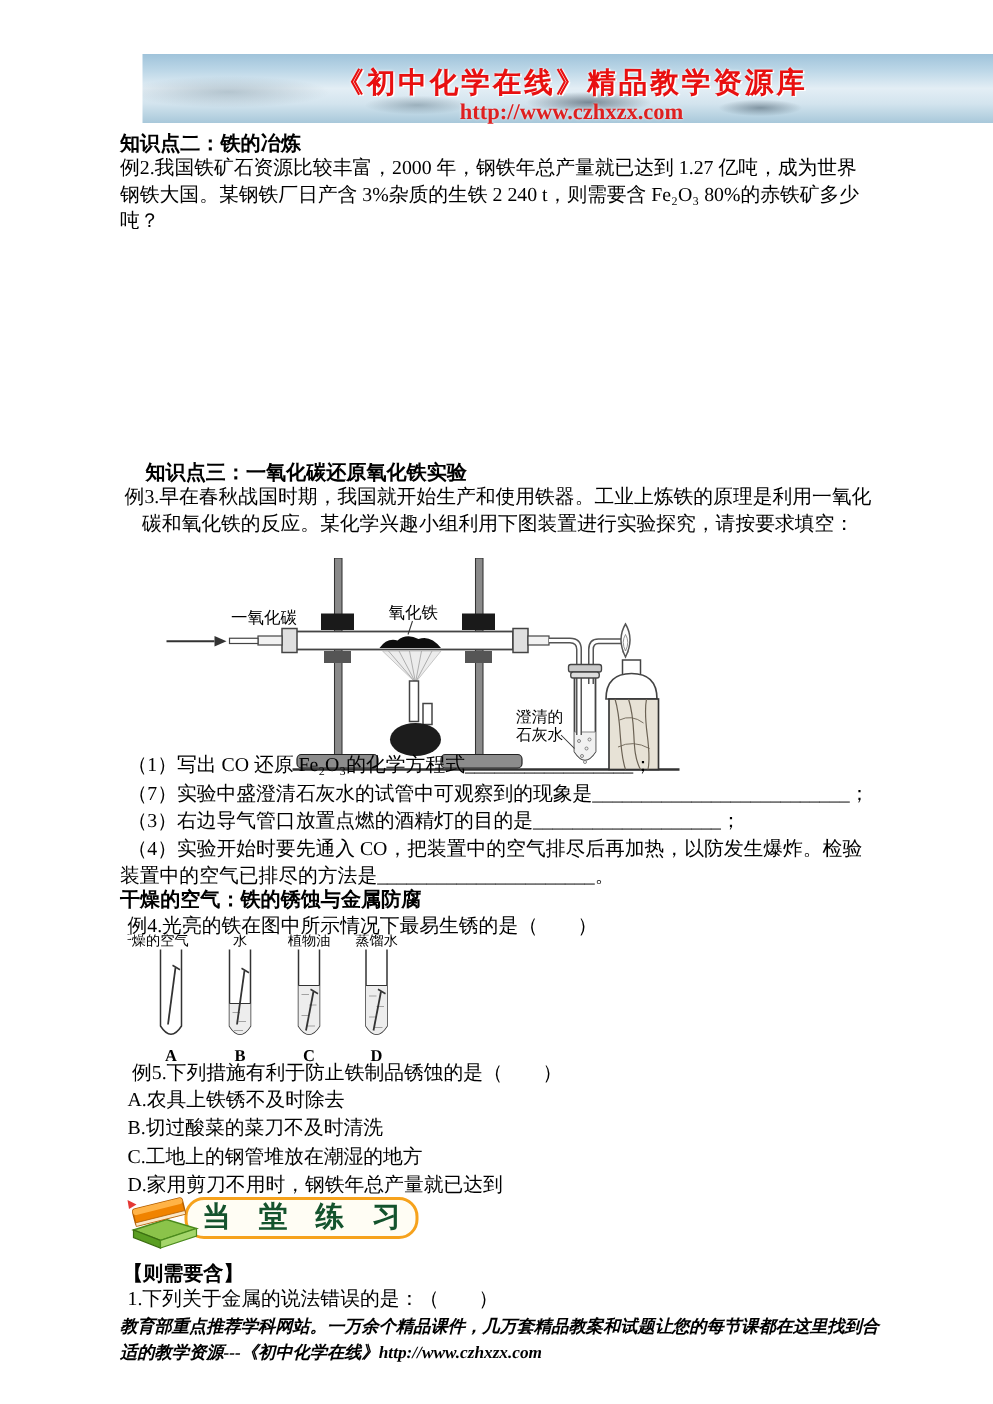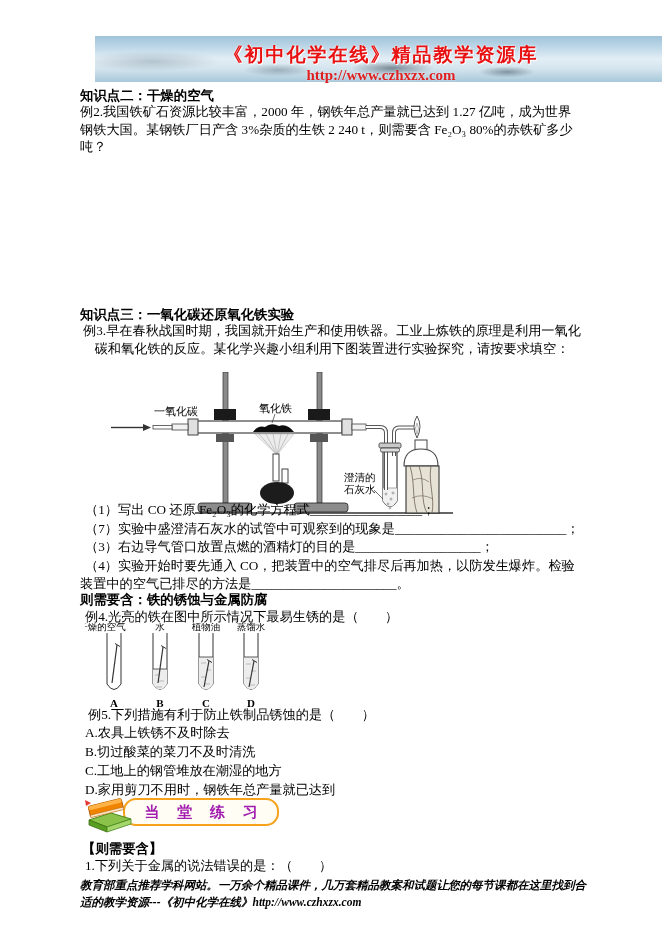--- a/index.html
+++ b/index.html
@@ -35,39 +35,39 @@
   svg{display:block;}
   svg text{font-family:"Liberation Serif","DejaVu Serif",serif;}
   .diagram{pointer-events:none;}
   
   .badge-pill{
     position:absolute;left:40px;top:5px;width:152px;height:24px;
     border:2px solid #f6a21c;border-radius:13px;background:#fffdf4;
     text-align:center;
   }
   .badge-label{
-    font-size:15px;font-weight:bold;color:#a21caf;letter-spacing:7px;
+    font-size:19px;font-weight:bold;color:#14532d;letter-spacing:7px;
     line-height:24px;padding-left:7px;font-family:Liberation Serif, serif;
   }
   .footer{
     width:506px;font-size:11.5px;font-weight:bold;font-style:italic;line-height:16.5px;
   }
 </style>
 </head>
 <body>
 
 <div class="abs banner">
   <div class="banner-title">《初中化学在线》精品教学资源库</div>
   <div class="banner-url">http://www.czhxzx.com</div>
 </div>
 
-<div class="abs kp-title" style="left:80px;top:87px;">知识点二：干燥的空气</div>
+<div class="abs kp-title" style="left:80px;top:87px;">知识点二：铁的冶炼</div>
 <div class="abs t para" style="left:80px;top:103px;">例2.我国铁矿石资源比较丰富，2000 年，钢铁年总产量就已达到 1.27 亿吨，成为世界钢铁大国。某钢铁厂日产含 3%杂质的生铁 2 240 t，则需要含 Fe₂O₃ 80%的赤铁矿多少吨？</div>
 
-<div class="abs kp-title" style="left:80px;top:306px;">知识点三：一氧化碳还原氧化铁实验</div>
+<div class="abs kp-title" style="left:97px;top:306px;">知识点三：一氧化碳还原氧化铁实验</div>
 <div class="abs t para" style="left:80px;top:322px;text-align:center;">例3.早在春秋战国时期，我国就开始生产和使用铁器。工业上炼铁的原理是利用一氧化碳和氧化铁的反应。某化学兴趣小组利用下图装置进行实验探究，请按要求填空：</div>
 
 <svg class="abs diagram" style="left:95px;top:372px;" width="370" height="146" viewBox="0 0 370 146">
 
   <line x1="100" y1="141" x2="358" y2="141" stroke="#333" stroke-width="1.6"></line>
 
   <rect x="128" y="0" width="5" height="131" fill="#8a8a8a" stroke="#333" stroke-width="0.7"></rect>
   <rect x="103" y="131" width="54" height="9" rx="3" fill="#8c8c8c" stroke="#222" stroke-width="0.8"></rect>
   <rect x="222" y="0" width="5" height="131" fill="#8a8a8a" stroke="#333" stroke-width="0.7"></rect>
   <rect x="199" y="131" width="54" height="9" rx="3" fill="#8c8c8c" stroke="#222" stroke-width="0.8"></rect>
@@ -136,21 +136,21 @@
   <path d="M336 94 C333 110 340 126 337 141" fill="none" stroke="#6b6254" stroke-width="0.8"></path>
   <path d="M318 108 Q326 104 334 110" fill="none" stroke="#6b6254" stroke-width="0.6"></path>
   <path d="M317 126 Q327 121 338 127" fill="none" stroke="#6b6254" stroke-width="0.6"></path>
 </svg>
 
 <div class="abs t q" style="left:80px;top:501px;">（1）写出 CO 还原 Fe₂O₃的化学方程式_________________；</div>
 <div class="abs t q" style="left:80px;top:520px;">（7）实验中盛澄清石灰水的试管中可观察到的现象是__________________________；</div>
 <div class="abs t q" style="left:80px;top:538px;">（3）右边导气管口放置点燃的酒精灯的目的是___________________；</div>
 <div class="abs t q" style="left:80px;top:557px;">（4）实验开始时要先通入 CO，把装置中的空气排尽后再加热，以防发生爆炸。检验装置中的空气已排尽的方法是______________________。</div>
 
-<div class="abs kp-title" style="left:80px;top:591px;">则需要含：铁的锈蚀与金属防腐</div>
+<div class="abs kp-title" style="left:80px;top:591px;">干燥的空气：铁的锈蚀与金属防腐</div>
 <div class="abs t" style="left:85px;top:608px;">例4.光亮的铁在图中所示情况下最易生锈的是（　　）</div>
 
 <svg class="abs" style="left:85px;top:623px;" width="185" height="86" viewBox="0 0 185 86">
 
   <text x="17" y="7" font-size="9.5" text-anchor="middle">干燥的空气</text>
   <text x="75" y="7" font-size="9.5" text-anchor="middle">水</text>
   <text x="121" y="7" font-size="9.5" text-anchor="middle">植物油</text>
   <text x="166" y="7" font-size="9.5" text-anchor="middle">蒸馏水</text>
 
   <path d="M22 10 L22 61 Q29 72 36 61 L36 10" fill="#fff" stroke="#333" stroke-width="1"></path>

